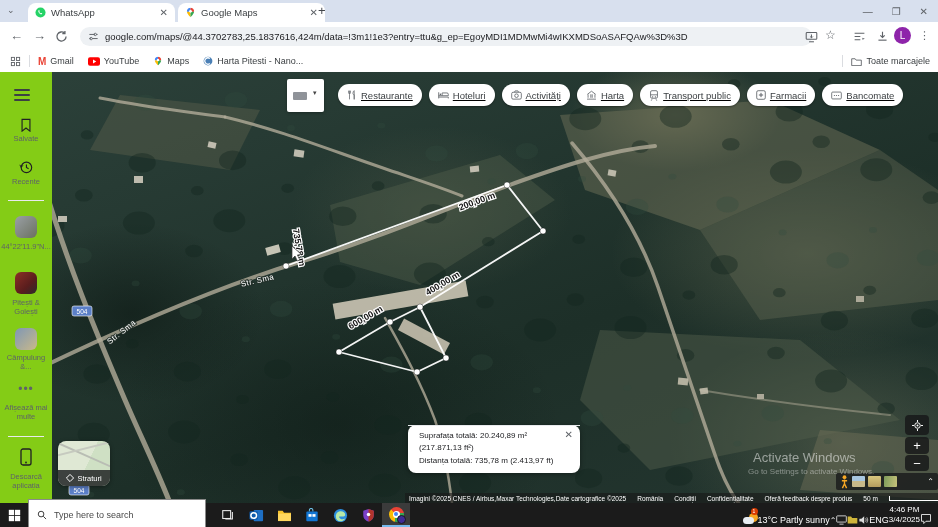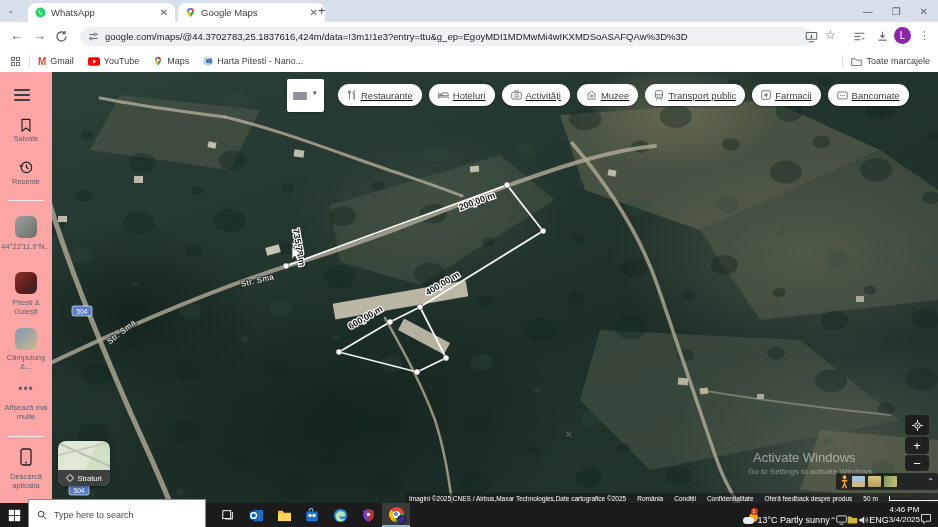--- a/index.html
+++ b/index.html
@@ -42,21 +42,21 @@
   .measure-label{font-size:9px;font-weight:bold;fill:#151515;stroke:#fff;stroke-width:2.4px;paint-order:stroke;text-anchor:middle;font-family:"Liberation Sans",sans-serif;}
 
   
   .z2{z-index:2;}
   .hamburger span{display:block;width:16px;height:2px;background:#3c4043;margin-bottom:3px;border-radius:1px;}
   .searchpill{left:58px;top:81px;width:222px;height:27px;background:#fff;border-radius:14px;box-shadow:0 1px 4px rgba(0,0,0,.3);display:flex;align-items:center;padding:0 10px;}
   .searchpill .ph{font-size:10px;color:#80868b;flex:1;}
   .minibox{left:287px;top:79px;width:37px;height:33px;background:#fff;border-radius:2px;box-shadow:0 1px 3px rgba(0,0,0,.3);}
   .chips{left:338px;top:84px;display:flex;gap:7px;text-decoration:underline;}
   .chip{height:22px;border-radius:12px;background:#fff;display:flex;align-items:center;gap:4px;padding:0 9px;font-size:9.5px;color:#3c4043;box-shadow:0 1px 2px rgba(0,0,0,.35);white-space:nowrap;}
-  .rail{left:0;top:72px;width:52px;height:431px;background:#fca5a5;z-index:2;}
+  .rail{left:0;top:72px;width:52px;height:431px;background:#84cc16;z-index:2;}
   .rail-label{position:absolute;left:1px;width:50px;text-align:center;font-size:7.5px;color:#5f6368;line-height:1.2;word-wrap:break-word;}
   .rail-div{position:absolute;left:8px;width:36px;height:1px;background:#e8eaed;}
   .thumb{position:absolute;left:15px;width:22px;height:22px;border-radius:6px;}
   .layers{left:58px;top:441px;width:52px;height:45px;border-radius:8px;overflow:hidden;z-index:2;box-shadow:0 1px 4px rgba(0,0,0,.4);
     background:linear-gradient(115deg,#dfe8d4 55%,#cfe0c4 55%),#dfe8d4;}
   .layers .roadline{position:absolute;left:-6px;top:14px;width:70px;height:2px;background:#b9bdb4;transform:rotate(24deg);}
   .layers .roadline2{position:absolute;left:-6px;top:6px;width:70px;height:1.5px;background:#c6cabf;transform:rotate(-14deg);}
   .layers .bar{position:absolute;left:0;bottom:0;width:100%;height:16px;background:rgba(26,28,30,.82);display:flex;align-items:center;justify-content:center;gap:3px;color:#fff;font-size:7.5px;}
   .mapbtn{background:rgba(24,25,26,.85);border-radius:4px;color:#fff;display:flex;align-items:center;justify-content:center;z-index:2;}
   .pegbar{left:836px;top:473px;width:94px;height:17px;background:rgba(24,25,26,.8);border-radius:2px;display:flex;align-items:center;gap:3px;padding:0 4px;z-index:2;}
@@ -398,21 +398,21 @@
           <rect x="1" y="3" width="14" height="10" rx="2" fill="none" stroke="#5f6368" stroke-width="1.2"></rect>
           <path d="M5 3l1-2h4l1 2" fill="none" stroke="#5f6368" stroke-width="1.2"></path>
           <circle cx="8" cy="8" r="2.6" fill="none" stroke="#5f6368" stroke-width="1.2"></circle>
         </svg>
       <span>Activități</span>
     </div>
     <div class="chip">
       <svg width="11" height="10" viewBox="0 0 16 14">
           <path d="M2 6l6-4.5L14 6M3 6v5M7 6v5M9 6v5M13 6v5M1.5 13h13" stroke="#5f6368" stroke-width="1.2" fill="none"></path>
         </svg>
-      <span>Muzee</span>
+      <span>Harta</span>
     </div>
     <div class="chip">
       <svg width="10" height="11" viewBox="0 0 14 16">
           <rect x="2" y="1" width="10" height="11" rx="2" fill="none" stroke="#5f6368" stroke-width="1.2"></rect>
           <path d="M2 7h10" stroke="#5f6368" stroke-width="1.2"></path>
           <circle cx="5" cy="10" r="1" fill="#5f6368"></circle>
           <circle cx="9" cy="10" r="1" fill="#5f6368"></circle>
           <path d="M4 13.5l-1 2M10 13.5l1 2" stroke="#5f6368" stroke-width="1.2"></path>
         </svg>
       <span>Transport public</span>
@@ -502,20 +502,24 @@
     <span>România</span>
     <span>Condiții</span>
     <span>Confidențialitate</span>
     <span>Oferă feedback despre produs</span>
     <span>50 m</span>
     <div class="scalebar"></div>
   </div>
 
   <div class="abs mpanel">
     <div class="mp-close">✕</div>
+    <div class="mp-body">
+      <div>Suprafața totală: 20.240,89 m² (217.871,13 ft²)</div>
+      <div>Distanța totală: 735,78 m (2.413,97 ft)</div>
+    </div>
   </div>
 
   <div class="abs taskbar">
     <div class="tb-start">
       <svg width="13" height="13" viewBox="0 0 16 16">
           <rect x="1" y="1" width="6.5" height="6.5" fill="#fff"></rect>
           <rect x="8.5" y="1" width="6.5" height="6.5" fill="#fff"></rect>
           <rect x="1" y="8.5" width="6.5" height="6.5" fill="#fff"></rect>
           <rect x="8.5" y="8.5" width="6.5" height="6.5" fill="#fff"></rect>
         </svg>

